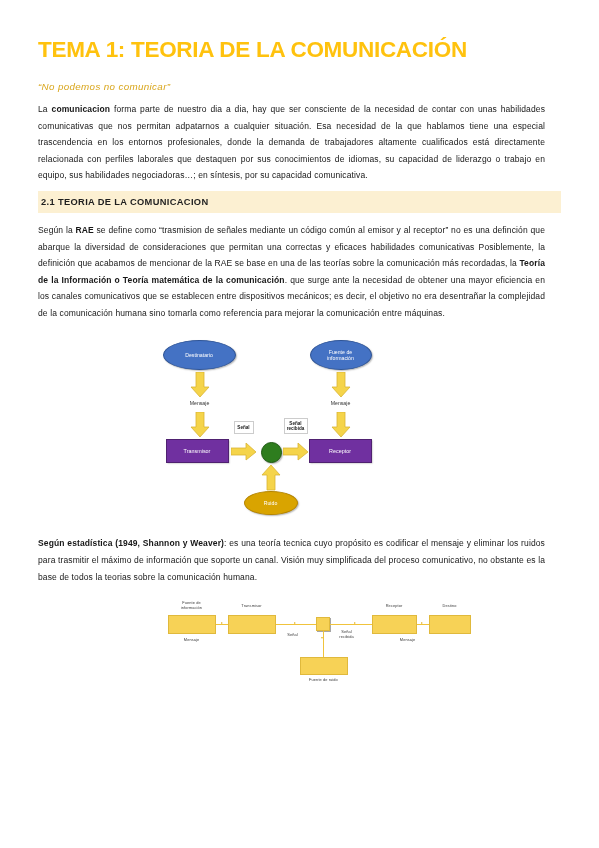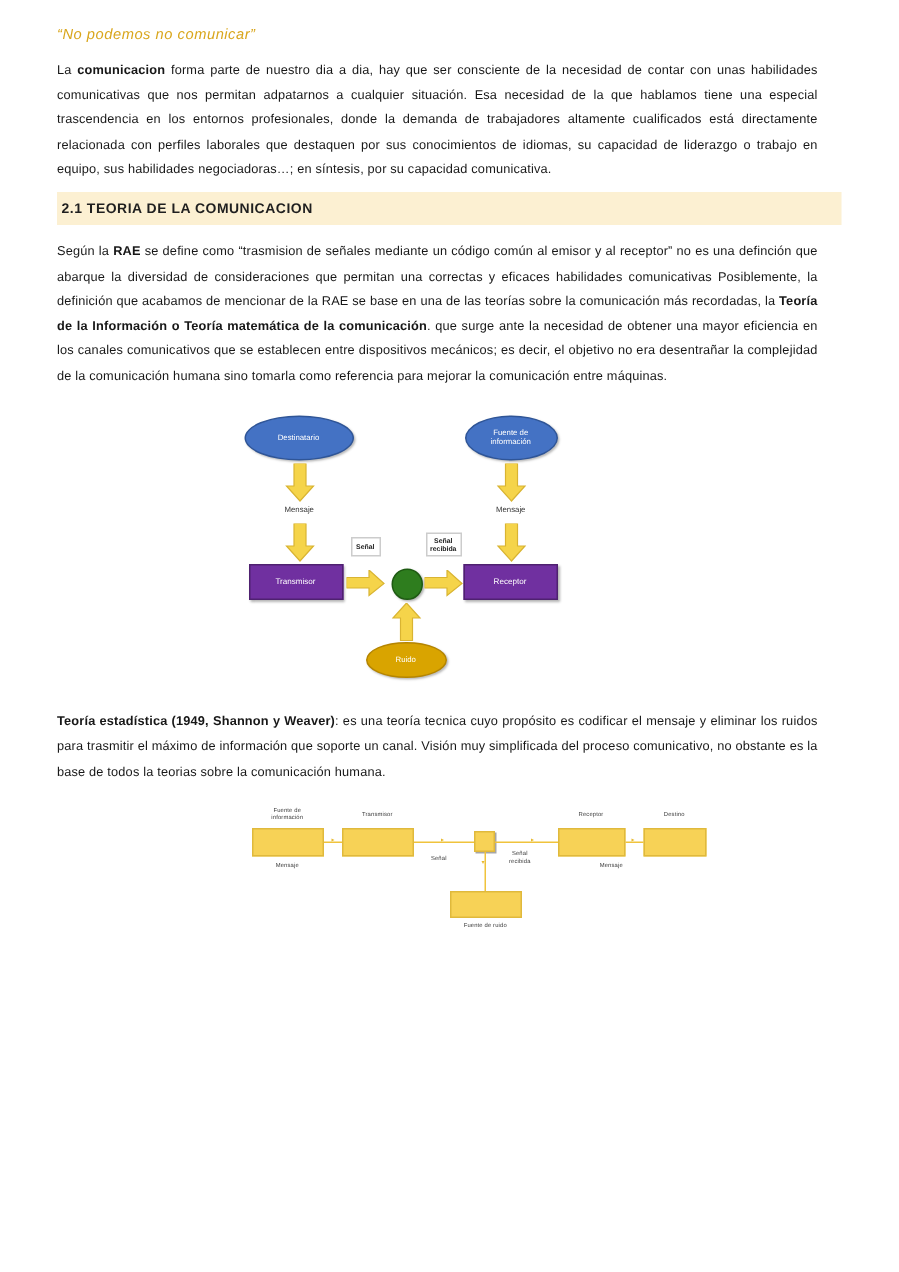--- a/index.html
+++ b/index.html
@@ -189,20 +189,21 @@
     border-top: 2.4px solid #E8B92E;
     border-left: 1.8px solid transparent;
     border-right: 1.8px solid transparent;
   }
 </style>
 </head>
 <body>
 
 <div class="page">
 
+  <h1 class="doc-title">TEMA 1: TEORIA DE LA COMUNICACIÓN</h1>
 
 
   <div class="quote">“No podemos no comunicar”</div>
 
   <p class="body"><span>La </span><b>comunicacion</b><span> forma parte de nuestro dia a dia, hay que ser consciente de la necesidad de contar con unas habilidades comunicativas que nos permitan adpatarnos a cualquier situación. Esa necesidad de la que hablamos tiene una especial trascendencia en los entornos profesionales, donde la demanda de trabajadores altamente cualificados está directamente relacionada con perfiles laborales que destaquen por sus conocimientos de idiomas, su capacidad de liderazgo o trabajo en equipo, sus habilidades negociadoras…; en síntesis, por su capacidad comunicativa.</span></p>
 
 
   <div class="subsection-bar">2.1 TEORIA DE LA COMUNICACION</div>
 
   <p class="body"><span>Según la </span><b>RAE</b><span> se define como “trasmision de señales mediante un código común al emisor y al receptor” no es una definción que abarque la diversidad de consideraciones que permitan una correctas y eficaces habilidades comunicativas Posiblemente, la definición que acabamos de mencionar de la RAE se base en una de las teorías sobre la comunicación más recordadas, la </span><b>Teoría de la Información o Teoría matemática de la comunicación</b><span>. que surge ante la necesidad de obtener una mayor eficiencia en los canales comunicativos que se establecen entre dispositivos mecánicos; es decir, el objetivo no era desentrañar la complejidad de la comunicación humana sino tomarla como referencia para mejorar la comunicación entre máquinas.</span></p>
@@ -257,21 +258,21 @@
 
     <div class="d1-label" style="left:161px; top:62px; width:60px;">Mensaje</div>
 
     <svg class="arrow" style="left:181px; top:74px;" width="20" height="26" viewBox="0 0 20 26">
       <polygon points="6,0 14,0 14,15 19,15 10,25 1,15 6,15" fill="#F5D44A" stroke="#D9B432" stroke-width="0.8"></polygon>
     </svg>
 
     <div class="d1-rect" style="left:159px; top:101px; width:63px; height:24px;">Receptor</div>
   </div>
 
-  <p class="body" style="margin-top:15px;"><b>Teoría estadística (1949, Shannon y Weaver)</b><span>: es una teoría tecnica cuyo propósito es codificar el mensaje y eliminar los ruidos para trasmitir el máximo de información que soporte un canal. Visión muy simplificada del proceso comunicativo, no obstante es la base de todos la teorias sobre la comunicación humana.</span></p>
+  <p class="body" style="margin-top:15px;"><b>Según estadística (1949, Shannon y Weaver)</b><span>: es una teoría tecnica cuyo propósito es codificar el mensaje y eliminar los ruidos para trasmitir el máximo de información que soporte un canal. Visión muy simplificada del proceso comunicativo, no obstante es la base de todos la teorias sobre la comunicación humana.</span></p>
 
   <div class="diagram2">
 
     <div class="d2-box" style="left:28px; top:16px; width:48px; height:19px;"></div>
     <div class="d2-label" style="left:24px; top:2px; width:56px; white-space:pre-line;">Fuente de
 información</div>
     <div class="d2-label" style="left:26px; top:39px; width:52px;">Mensaje</div>
 
     <div class="d2-line" style="left:76px; top:25px; width:12px; height:0.7px;"></div>
     <div class="d2-tick" style="left:81px; top:23px;"></div>

